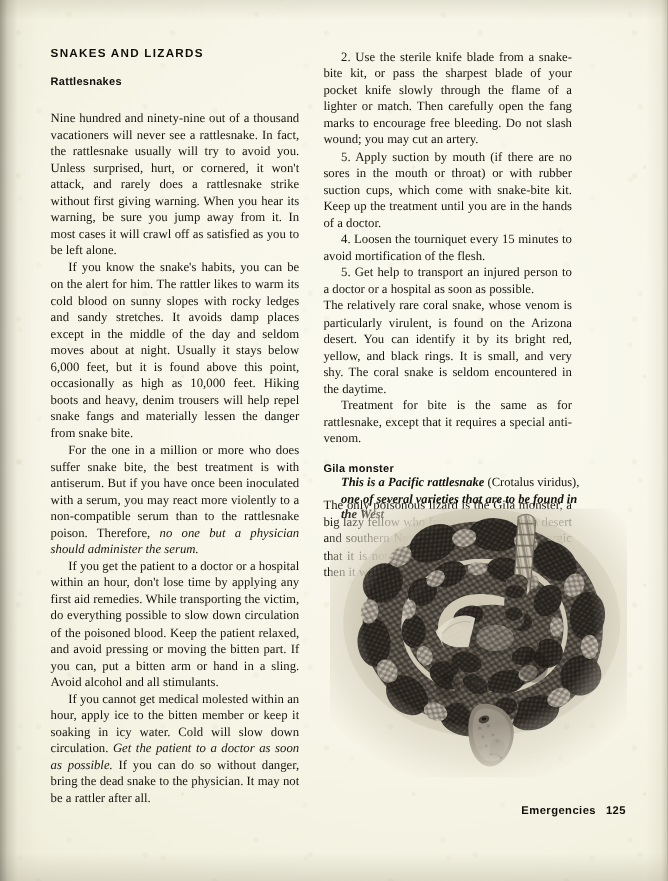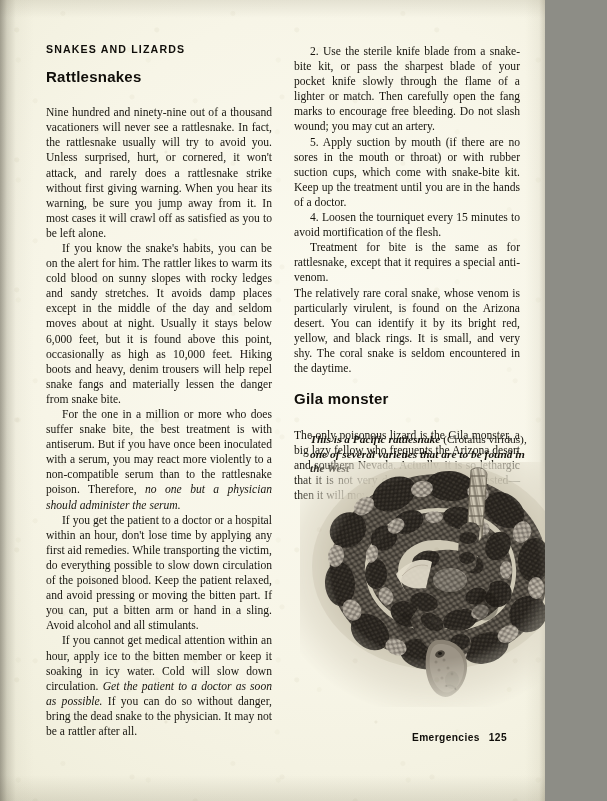--- a/index.html
+++ b/index.html
@@ -4,21 +4,21 @@
 <title>Scanned Book Page</title>
 <style>
   html, body {
     margin: 0;
     padding: 0;
     background: #8d8d86;
   }
 
   #page {
     position: relative;
-    width: 512px;
+    width: 607px;
     height: 801px;
     overflow: hidden;
     background:
       
       linear-gradient(to right,
         rgba(92,88,74,0.55) 0px,
         rgba(132,128,110,0.30) 7px,
         rgba(190,186,166,0.12) 16px,
         rgba(255,255,255,0) 34px),
       
@@ -32,21 +32,20 @@
         rgba(255,255,255,0) 26px),
       
       linear-gradient(to bottom,
         rgba(130,124,100,0.16) 0px,
         rgba(255,255,255,0) 18px),
       
       radial-gradient(120% 90% at 62% 42%,
         #fbfaf0 0%, #f7f5e7 46%, #f1efdd 74%, #e9e6d0 100%);
     font-family: "Liberation Serif", serif;
     color: #17150f;
-    padding-left: 33px;
     -webkit-font-smoothing: antialiased;
   }
 
   
   #grain {
     position: absolute;
     inset: 0;
     pointer-events: none;
     mix-blend-mode: multiply;
     opacity: .5;
@@ -78,21 +77,21 @@
     font-size: 10.6px;
     letter-spacing: 1.15px;
     margin: 0 0 13px 0;
     line-height: 1.1;
     color: #100e0a;
   }
 
   h2.sub-head {
     font-family: "Liberation Sans", sans-serif;
     font-weight: bold;
-    font-size: 15px;
+    font-size: 10px;
     letter-spacing: .25px;
     margin: 0 0 10px 0;
     line-height: 1.1;
     color: #100e0a;
   }
   h2.sub-head.spaced-above { margin-top: 14px; }
 
   p.body {
     margin: 0;
     font-size: 11.6px;
@@ -165,37 +164,38 @@
 
     <p class="body noindent">Nine hundred and ninety-nine out of a thousand vacationers will never see a rattlesnake. In fact, the rattlesnake usually will try to avoid you. Unless surprised, hurt, or cornered, it won't attack, and rarely does a rattlesnake strike without first giving warning. When you hear its warning, be sure you jump away from it. In most cases it will crawl off as satisfied as you to be left alone.</p>
 
     <p class="body gap-before">If you know the snake's habits, you can be on the alert for him. The rattler likes to warm its cold blood on sunny slopes with rocky ledges and sandy stretches. It avoids damp places except in the middle of the day and seldom moves about at night. Usually it stays below 6,000 feet, but it is found above this point, occasionally as high as 10,000 feet. Hiking boots and heavy, denim trousers will help repel snake fangs and materially lessen the danger from snake bite.</p>
 
 
     <p class="body gap-before"><span>For the one in a million or more who does suffer snake bite, the best treatment is with antiserum. But if you have once been inoculated with a serum, you may react more violently to a non-compatible serum than to the rattlesnake poison. Therefore, </span><em class="ital">no one but a physician should administer the serum.</em></p>
 
     <p class="body gap-before">If you get the patient to a doctor or a hospital within an hour, don't lose time by applying any first aid remedies. While transporting the victim, do everything possible to slow down circulation of the poisoned blood. Keep the patient relaxed, and avoid pressing or moving the bitten part. If you can, put a bitten arm or hand in a sling. Avoid alcohol and all stimulants.</p>
 
-    <p class="body gap-before"><span>If you cannot get medical attention within an hour, apply ice to the bitten member or keep it soaking in icy water. Cold will slow down circulation. </span><em class="ital">Get the patient to a doctor as soon as possible.</em><span> If you can do so without danger, bring the dead snake to the physician. It may not be a rattler after all.</span></p>
+    <p class="body gap-before"><span>If you cannot get medical molested within an hour, apply ice to the bitten member or keep it soaking in icy water. Cold will slow down circulation. </span><em class="ital">Get the patient to a doctor as soon as possible.</em><span> If you can do so without danger, bring the dead snake to the physician. It may not be a rattler after all.</span></p>
 
   </div>
 
   <div class="col" id="col-right">
 
     <p class="body numbered">2. Use the sterile knife blade from a snake-bite kit, or pass the sharpest blade of your pocket knife slowly through the flame of a lighter or match. Then carefully open the fang marks to encourage free bleeding. Do not slash wound; you may cut an artery.</p>
 
     <p class="body numbered gap-before">5. Apply suction by mouth (if there are no sores in the mouth or throat) or with rubber suction cups, which come with snake-bite kit. Keep up the treatment until you are in the hands of a doctor.</p>
 
     <p class="body numbered gap-before">4. Loosen the tourniquet every 15 minutes to avoid mortification of the flesh.</p>
 
-
+    <p class="body numbered gap-before">5. Get help to transport an injured person to a doctor or a hospital as soon as possible.</p>
+
+
+    <p class="body noindent">The relatively rare coral snake, whose venom is particularly virulent, is found on the Arizona desert. You can identify it by its bright red, yellow, and black rings. It is small, and very shy. The coral snake is seldom encountered in the daytime.</p>
 
     <p class="body">Treatment for bite is the same as for rattlesnake, except that it requires a special anti-venom.</p>
-
-    <p class="body noindent">The relatively rare coral snake, whose venom is particularly virulent, is found on the Arizona desert. You can identify it by its bright red, yellow, and black rings. It is small, and very shy. The coral snake is seldom encountered in the daytime.</p>
 
     <h2 class="sub-head spaced-above" style="margin-top:15px;">Gila monster</h2>
 
     <p class="body noindent">The only poisonous lizard is the Gila monster, a big lazy fellow who frequents the Arizona desert and southern Nevada. Actually, it is so lethargic that it is not very dangerous unless molested—then it will move</p>
   </div>
 
   <div class="caption"><span>This is a Pacific rattlesnake</span><span class="roman"> (Crotalus viridus),</span><span> one of several varieties that are to be found in the West</span></div>
 
   <div id="photo-wrap">
     <svg viewBox="0 0 270 245" width="270" height="245" preserveAspectRatio="none">

